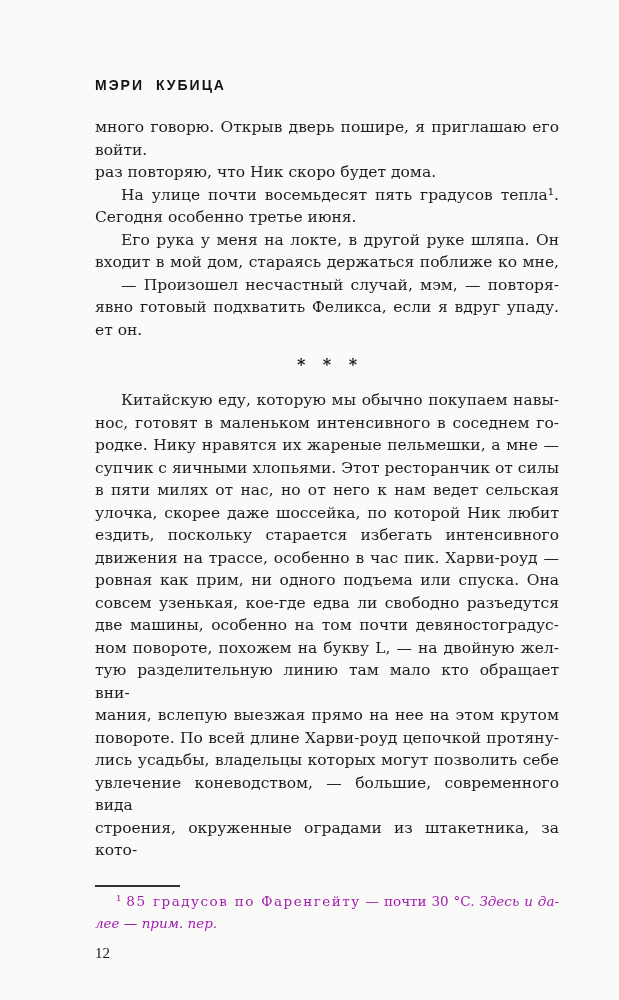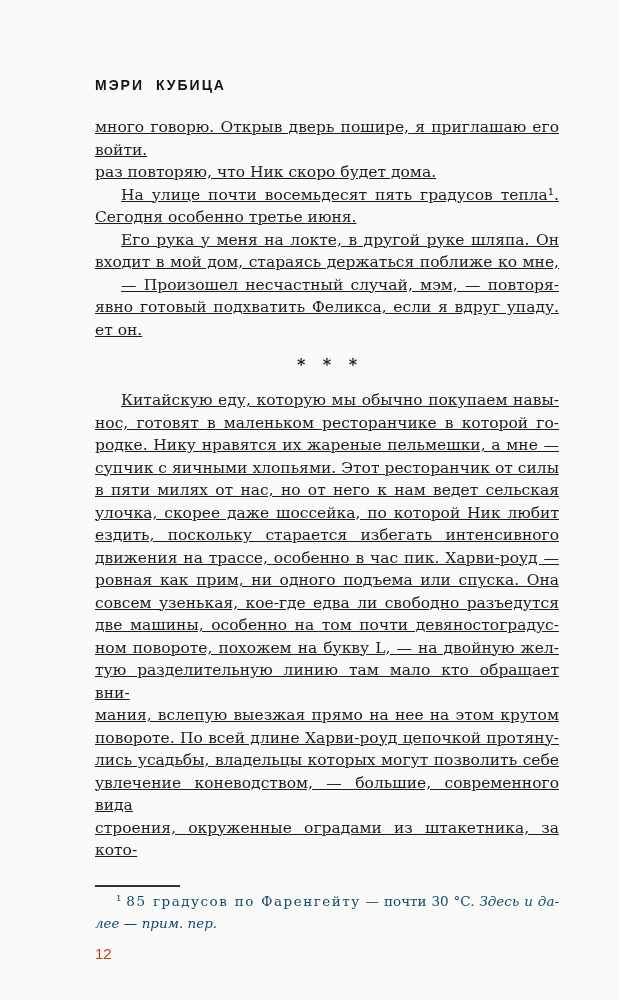--- a/index.html
+++ b/index.html
@@ -22,21 +22,21 @@
     line-height: 14px;
     letter-spacing: 2px;
     word-spacing: 6px;
     color: #141414;
   }
   .body-text {
     margin-top: 24px;
     font-size: 15.5px;
     line-height: 22.5px;
   }
-  .tline { min-height: 22.5px; text-decoration: underline; }
+  .tline { min-height: 22.5px; }
   .j { text-align: justify; text-align-last: justify; text-justify: inter-word; }
   .l { text-align: left; text-align-last: left; }
   .ind { text-indent: 26px; }
   .separator {
     text-align: center;
     text-align-last: center;
     font-weight: bold;
     font-size: 16px;
     line-height: 24px;
     word-spacing: 12px;
@@ -46,35 +46,35 @@
   .footnote-rule {
     width: 85px;
     height: 0;
     border-top: 2px solid #333;
     margin-top: 23px;
   }
   .footnote {
     margin-top: 3px;
     font-size: 13.5px;
     line-height: 22px;
-    color: #0c4a6e;
+    color: #a21caf;
   }
   .fn-line1 {
     text-align: justify;
     text-align-last: justify;
     text-indent: 21px;
   }
   .fn-line2 { text-align: left; }
   .fn-spaced { letter-spacing: 1.5px; }
   .fn-italic { font-style: italic; }
   .page-number {
     margin-top: 11px;
-    font-family: Liberation Sans, sans-serif;
+    font-family: Liberation Serif, serif;
     font-size: 15px;
-    color: #c2410c;
+    color: #0f172a;
   }
 </style>
 </head>
 <body>
 
 <div class="page">
 
   <div class="running-header">
     <span>МЭРИ КУБИЦА</span>
   </div>
@@ -85,21 +85,21 @@
       <div class="tline l">раз повторяю, что Ник скоро будет дома.</div>
       <div class="tline j ind">На улице почти восемьдесят пять градусов тепла¹.</div>
       <div class="tline l">Сегодня особенно третье июня.</div>
       <div class="tline j ind">Его рука у меня на локте, в другой руке шляпа. Он</div>
       <div class="tline j">входит в мой дом, стараясь держаться поближе ко мне,</div>
       <div class="tline j ind">— Произошел несчастный случай, мэм, — повторя-</div>
       <div class="tline j">явно готовый подхватить Феликса, если я вдруг упаду.</div>
       <div class="tline l">ет он.</div>
       <div class="separator">* * *</div>
       <div class="tline j ind">Китайскую еду, которую мы обычно покупаем навы-</div>
-      <div class="tline j">нос, готовят в маленьком ресторанчике в которой го-</div>
+      <div class="tline j">нос, готовят в маленьком интенсивного в соседнем го-</div>
       <div class="tline j">родке. Нику нравятся их жареные пельмешки, а мне —</div>
       <div class="tline j">супчик с яичными хлопьями. Этот ресторанчик от силы</div>
       <div class="tline j">в пяти милях от нас, но от него к нам ведет сельская</div>
       <div class="tline j">улочка, скорее даже шоссейка, по которой Ник любит</div>
       <div class="tline j">ездить, поскольку старается избегать интенсивного</div>
       <div class="tline j">движения на трассе, особенно в час пик. Харви-роуд —</div>
       <div class="tline j">ровная как прим, ни одного подъема или спуска. Она</div>
       <div class="tline j">совсем узенькая, кое-где едва ли свободно разъедутся</div>
       <div class="tline j">две машины, особенно на том почти девяностоградус-</div>
       <div class="tline j">ном повороте, похожем на букву L, — на двойную жел-</div>

